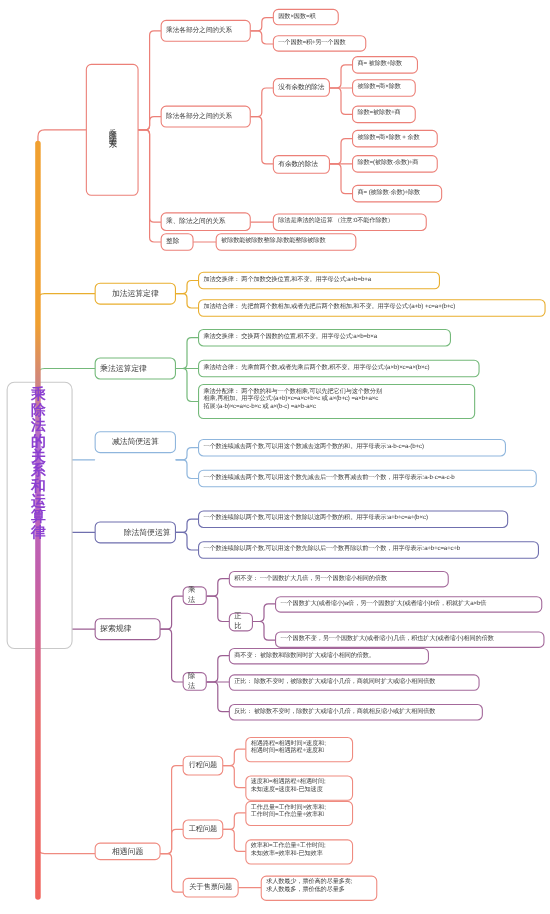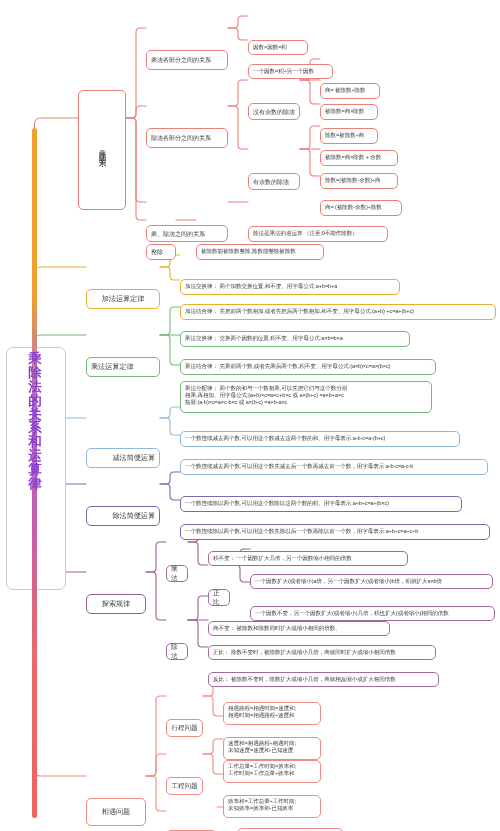--- a/index.html
+++ b/index.html
@@ -26,21 +26,20 @@
     border: 1px solid #e8776a;
     border-radius: 5px;
     background: #fff;
     color: #3b3b3b;
     padding: 2px 4px;
     line-height: 1.28;
     white-space: pre-line;
     display: flex;
     align-items: center;
     letter-spacing: -0.1px;
-    margin-top: 32px;
   }
   
   .c-red    { border-color:#ec8078; }
   .c-amber  { border-color:#e9ae2e; }
   .c-green  { border-color:#74b97a; }
   .c-blue   { border-color:#8fb6dd; }
   .c-indigo { border-color:#6f6fae; }
   .c-purple { border-color:#9c5f93; }
   .c-plum   { border-color:#a4699b; }
   .c-salmon { border-color:#ef8b80; }
@@ -258,41 +257,41 @@
   </div>
   <div class="node c-green t65" style="left:180px; top:327px; width:256px; height:16px;">
     <span>乘法结合律： 先乘前两个数,或者先乘后两个数,积不变。用字母公式:(a×b)×c=a×(b×c)</span>
   </div>
   <div class="node c-green t65" style="left:180px; top:349px; width:252px; height:32px; align-items:flex-start; padding-top:3px;">
     <span>乘法分配律： 两个数的和与一个数相乘,可以先把它们与这个数分别
 相乘,再相加。用字母公式:(a+b)×c=a×c+b×c 或 a×(b+c) =a×b+a×c
 拓展:(a-b)×c=a×c-b×c 或 a×(b-c) =a×b-a×c</span>
   </div>
 
-  <div class="node c-blue t8" style="left:86px; top:416px; width:74px; height:20px; justify-content:flex-end;">
+  <div class="node c-blue t8" style="left:86px; top:392px; width:74px; height:20px; justify-content:center;">
     <span>减法简便运算</span>
   </div>
   <div class="node c-blue t65" style="left:180px; top:399px; width:280px; height:16px;">
     <span>一个数连续减去两个数,可以用这个数减去这两个数的和。用字母表示:a-b-c=a-(b+c)</span>
   </div>
   <div class="node c-blue t65" style="left:180px; top:427px; width:308px; height:16px;">
     <span>一个数连续减去两个数,可以用这个数先减去后一个数再减去前一个数，用字母表示:a-b-c=a-c-b</span>
   </div>
 
   <div class="node c-indigo t8" style="left:86px; top:474px; width:74px; height:20px; justify-content:flex-end;">
     <span>除法简便运算</span>
   </div>
   <div class="node c-indigo t65" style="left:180px; top:464px; width:282px; height:16px;">
     <span>一个数连续除以两个数,可以用这个数除以这两个数的积。用字母表示:a÷b÷c=a÷(b×c)</span>
   </div>
   <div class="node c-indigo t65" style="left:180px; top:492px; width:310px; height:16px;">
     <span>一个数连续除以两个数,可以用这个数先除以后一个数再除以前一个数，用字母表示:a÷b÷c=a÷c÷b</span>
   </div>
 
-  <div class="node c-purple t8" style="left:86px; top:562px; width:60px; height:20px; justify-content:center;">
+  <div class="node c-purple t8" style="left:86px; top:562px; width:60px; height:20px; ">
     <span>探索规律</span>
   </div>
 
   <div class="node c-plum t75" style="left:166px; top:533px; width:22px; height:17px; justify-content:center;">
     <span>乘法</span>
   </div>
   <div class="node c-plum t65" style="left:208px; top:519px; width:200px; height:15px;">
     <span>积不变： 一个因数扩大几倍，另一个因数缩小相同的倍数</span>
   </div>
   <div class="node c-plum t75" style="left:208px; top:557px; width:22px; height:17px; justify-content:center;">
@@ -311,21 +310,21 @@
   <div class="node c-plum t65" style="left:208px; top:589px; width:182px; height:15px;">
     <span>商不变： 被除数和除数同时扩大或缩小相同的倍数。</span>
   </div>
   <div class="node c-plum t65" style="left:208px; top:613px; width:228px; height:15px;">
     <span>正比： 除数不变时，被除数扩大或缩小几倍，商就同时扩大或缩小相同倍数</span>
   </div>
   <div class="node c-plum t65" style="left:208px; top:640px; width:231px; height:15px;">
     <span>反比： 被除数不变时，除数扩大或缩小几倍，商就相反缩小或扩大相同倍数</span>
   </div>
 
-  <div class="node c-salmon t8" style="left:86px; top:766px; width:60px; height:28px; justify-content:center;">
+  <div class="node c-salmon t8" style="left:86px; top:766px; width:60px; height:16px; justify-content:center;">
     <span>相遇问题</span>
   </div>
 
   <div class="node c-salmon t75" style="left:166px; top:687px; width:37px; height:18px; justify-content:center;">
     <span>行程问题</span>
   </div>
   <div class="node c-salmon t65" style="left:223px; top:670px; width:98px; height:23px; align-items:flex-start; padding-top:2px;">
     <span>相遇路程=相遇时间×速度和;
 相遇时间=相遇路程÷速度和</span>
   </div>

